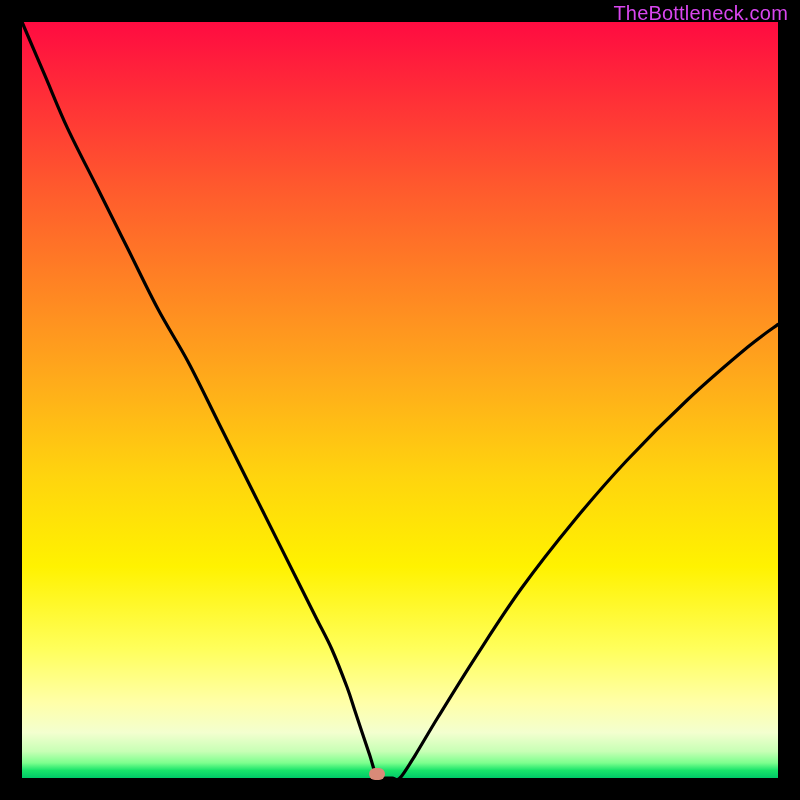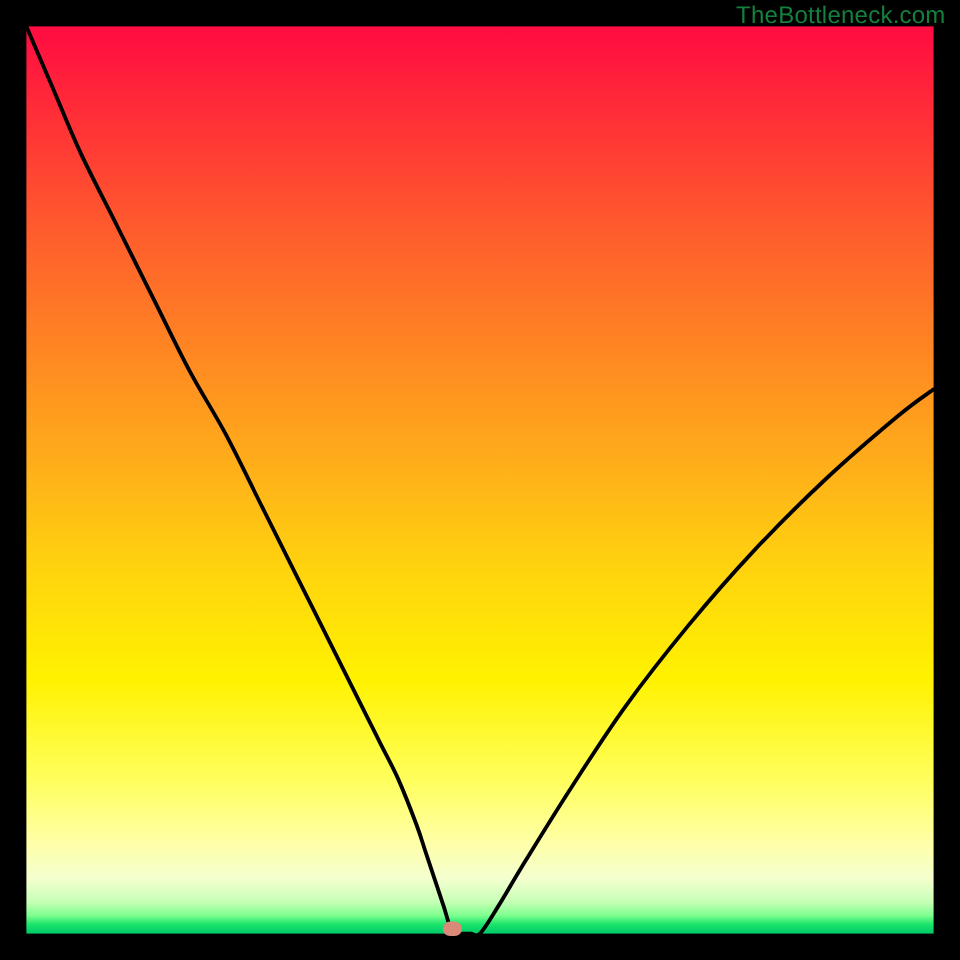--- a/index.html
+++ b/index.html
@@ -14,21 +14,21 @@
   .frame {
     position: relative;
     width: 800px;
     height: 800px;
     background: #000;
   }
   .watermark {
     position: absolute;
     top: 2px;
     right: 12px;
-    color: #15803d;
+    color: #d946ef;
     font-size: 20px;
     font-weight: 500;
     letter-spacing: 0.2px;
     user-select: none;
   }
   .plot-area {
     position: absolute;
     left: 22px;
     top: 22px;
     width: 756px;

